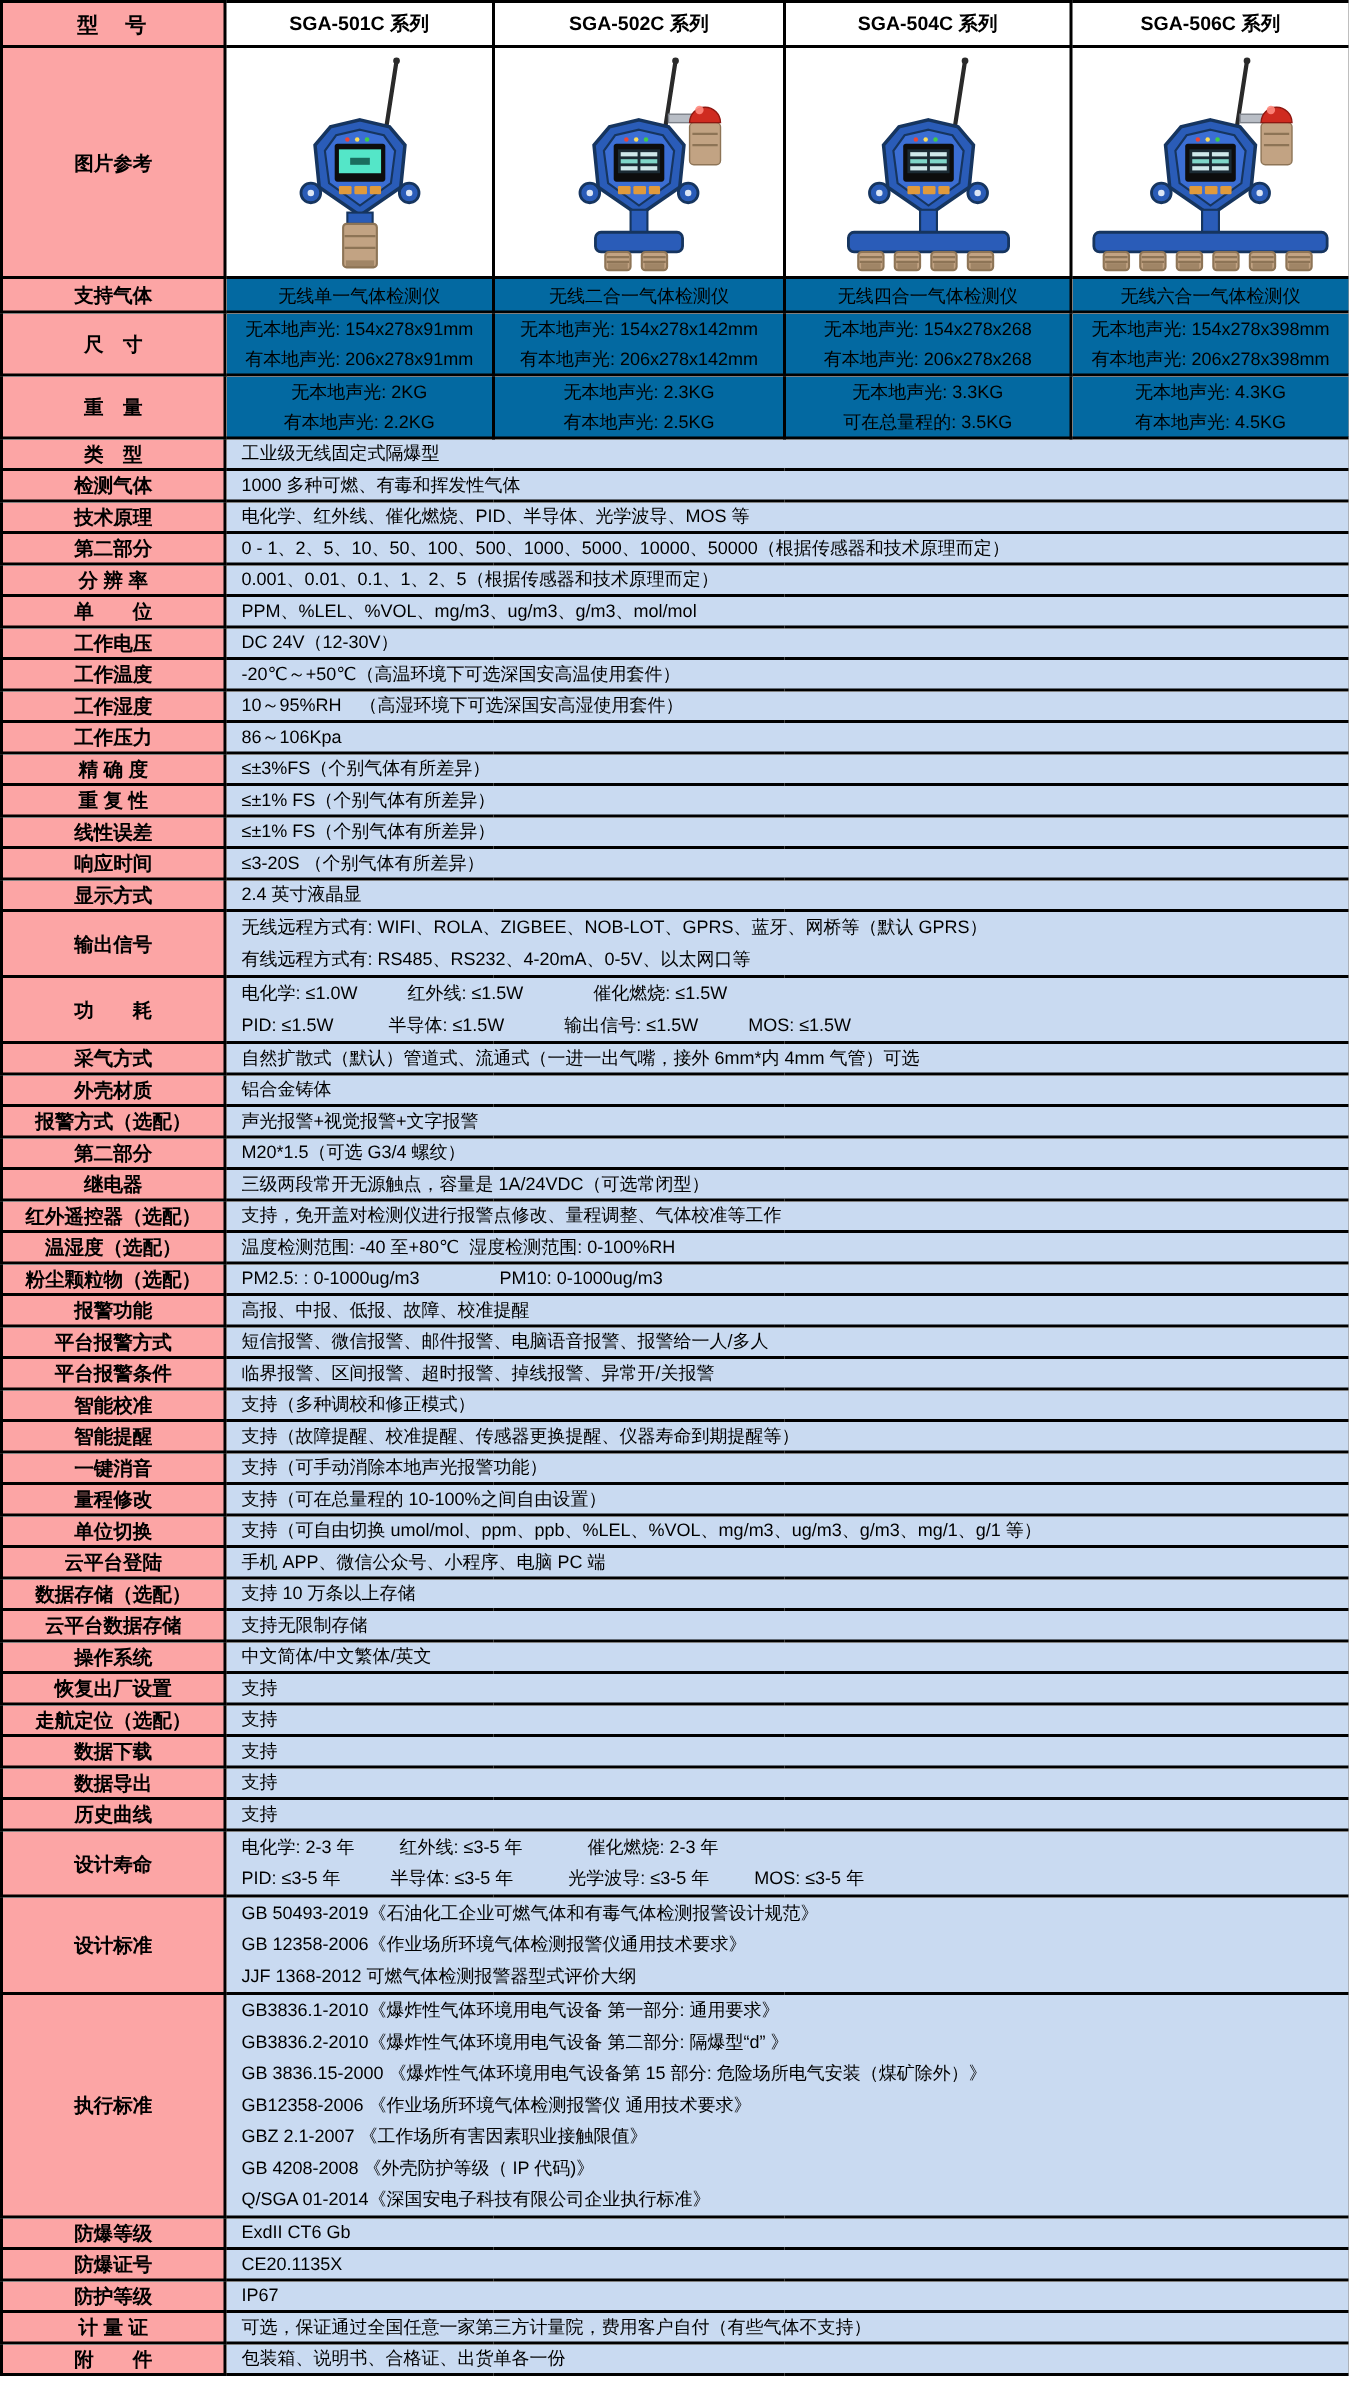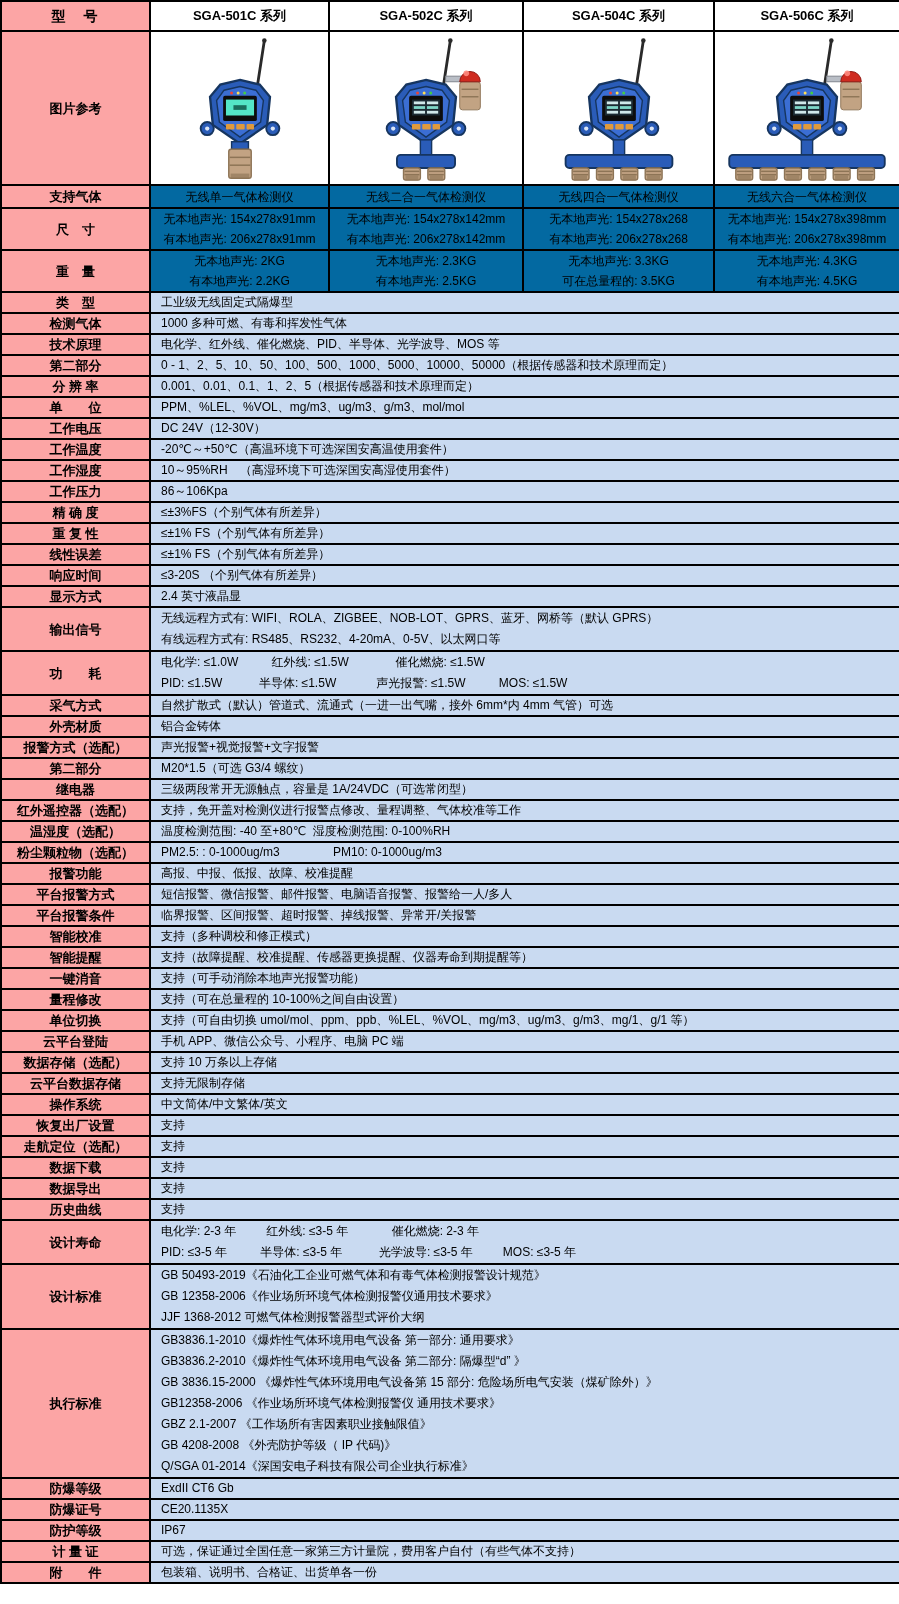--- a/index.html
+++ b/index.html
@@ -300,21 +300,21 @@
       <tr class="single">
         <th class="lbl">显示方式</th>
         <td class="val" colspan="4"><div class="line">2.4 英寸液晶显</div></td>
       </tr>
       <tr class="multi">
         <th class="lbl">输出信号</th>
         <td class="val" colspan="4"><div class="line">无线远程方式有: WIFI、ROLA、ZIGBEE、NOB-LOT、GPRS、蓝牙、网桥等（默认 GPRS）</div><div class="line">有线远程方式有: RS485、RS232、4-20mA、0-5V、以太网口等</div></td>
       </tr>
       <tr class="multi">
         <th class="lbl">功　　耗</th>
-        <td class="val" colspan="4"><div class="line">电化学: ≤1.0W          红外线: ≤1.5W              催化燃烧: ≤1.5W</div><div class="line">PID: ≤1.5W           半导体: ≤1.5W            声光报警: ≤1.5W          MOS: ≤1.5W</div></td>
+        <td class="val" colspan="4"><div class="line">电化学: ≤1.0W          红外线: ≤1.5W              催化燃烧: ≤1.5W</div><div class="line">PID: ≤1.5W           半导体: ≤1.5W            输出信号: ≤1.5W          MOS: ≤1.5W</div></td>
       </tr>
       <tr class="single">
         <th class="lbl">采气方式</th>
         <td class="val" colspan="4"><div class="line">自然扩散式（默认）管道式、流通式（一进一出气嘴，接外 6mm*内 4mm 气管）可选</div></td>
       </tr>
       <tr class="single">
         <th class="lbl">外壳材质</th>
         <td class="val" colspan="4"><div class="line">铝合金铸体</div></td>
       </tr>
       <tr class="single">

